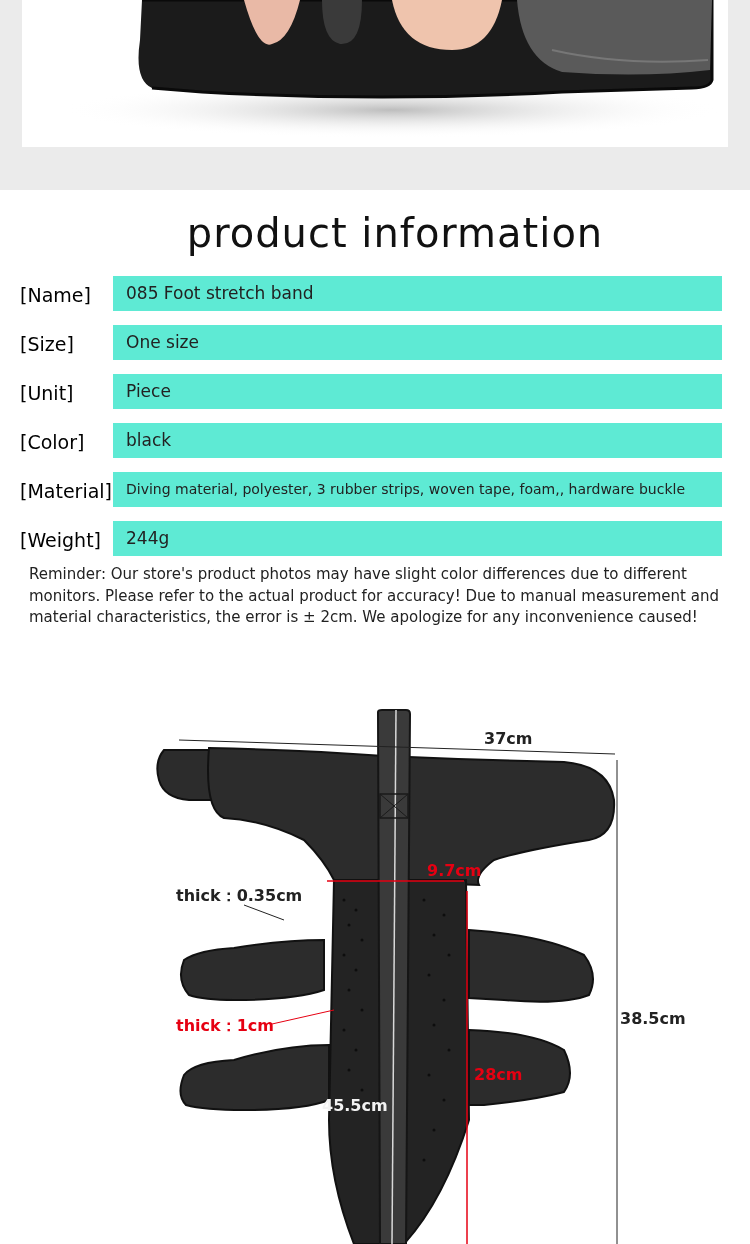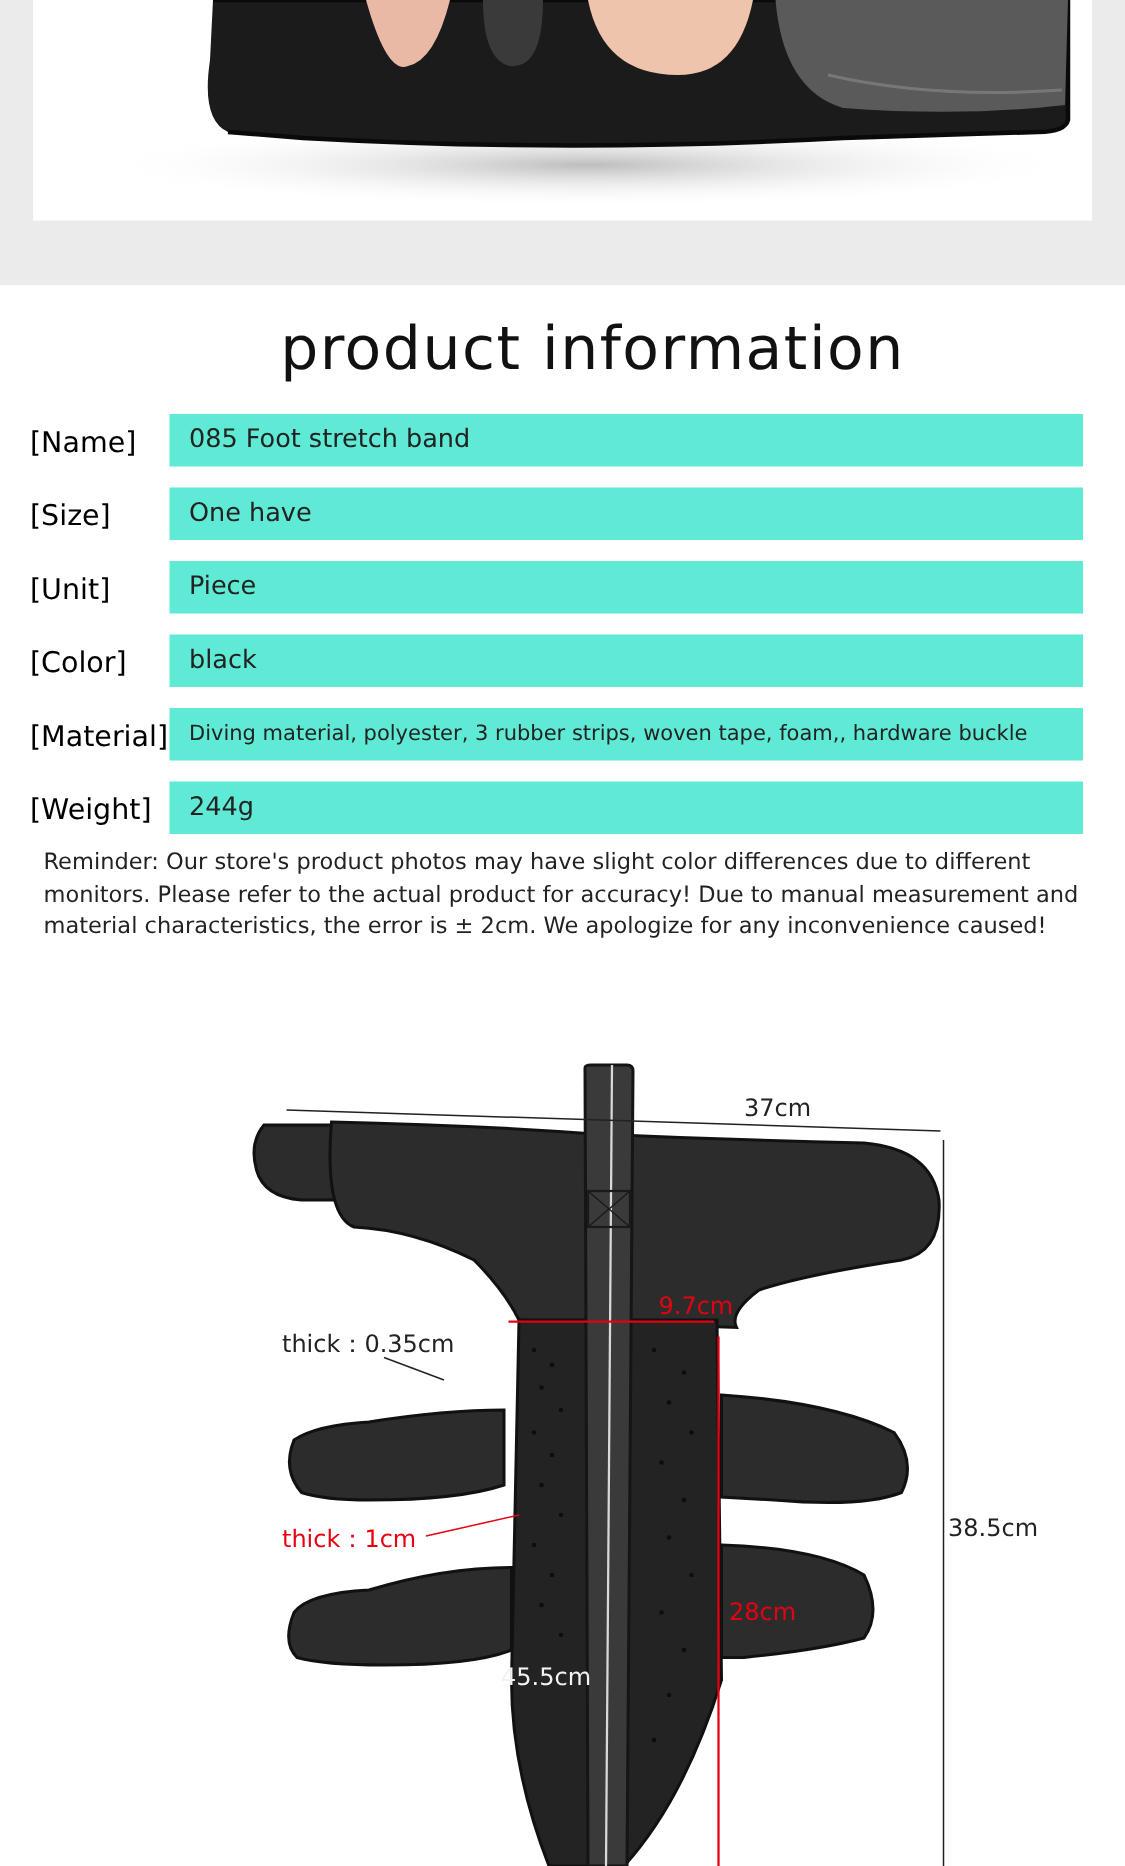--- a/index.html
+++ b/index.html
@@ -17,21 +17,21 @@
     font-family: "DejaVu Sans", sans-serif; font-weight: normal; padding-left: 20px;
   }
   .info-table { position: absolute; left: 0; top: 276px; width: 750px; }
   .info-row { position: absolute; left: 0; width: 750px; height: 35px; }
   .info-label { position: absolute; left: 20px; top: 0; height: 35px; line-height: 38px; font-size: 19px; color: #000000; white-space: nowrap; }
   .info-value { position: absolute; left: 113px; top: 0; width: 596px; height: 35px; background: #5eead4; padding-left: 13px; line-height: 35px; font-size: 17px; color: #222; white-space: nowrap; overflow: hidden; }
   .info-value.small { font-size: 14px; }
   .reminder {
     position: absolute; left: 29px; top: 564px; width: 700px; font-size: 15px; line-height: 21.5px; color: #222;
   }
-  .diagram { position: absolute; left: 16px; top: 700px; width: 728px; height: 544px; }
+  .diagram { position: absolute; left: 4px; top: 700px; width: 728px; height: 544px; font-weight: bold; }
   .diagram svg { position: absolute; left: 0; top: 0; }
   .dim { position: absolute; font-size: 16px; white-space: nowrap; }
   .dim.black { color: #222; }
   .dim.red { color: #e60012; }
   .dim.white { color: #f2f2f2; }
 </style>
 </head>
 <body>
 
 <div class="top-band"></div>
@@ -56,21 +56,21 @@
 
 <div class="title">product information</div>
 
 <div class="info-table">
   <div class="info-row" style="top:0px">
     <div class="info-label">[Name]</div>
     <div class="info-value">085 Foot stretch band</div>
   </div>
   <div class="info-row" style="top:49px">
     <div class="info-label">[Size]</div>
-    <div class="info-value">One have</div>
+    <div class="info-value">One size</div>
   </div>
   <div class="info-row" style="top:98px">
     <div class="info-label">[Unit]</div>
     <div class="info-value">Piece</div>
   </div>
   <div class="info-row" style="top:147px">
     <div class="info-label">[Color]</div>
     <div class="info-value">black</div>
   </div>
   <div class="info-row" style="top:196px">
@@ -150,14 +150,14 @@
 
     <line x1="268" y1="324" x2="330" y2="310" stroke="#e60012" stroke-width="1"></line>
   </svg>
 
   <div class="dim black" style="left:480px; top:29px;">37cm</div>
   <div class="dim black" style="left:172px; top:186px;">thick：0.35cm</div>
   <div class="dim red" style="left:409px; top:161px;margin-left:14px;">9.7cm</div>
   <div class="dim red" style="left:172px; top:316px;">thick：1cm</div>
   <div class="dim black" style="left:616px; top:309px;">38.5cm</div>
   <div class="dim red" style="left:470px; top:365px;">28cm</div>
-  <div class="dim white" style="left:318px; top:396px;margin-top:12px;">45.5cm</div>
+  <div class="dim white" style="left:318px; top:396px;">45.5cm</div>
 </div>
 
 </body></html>

